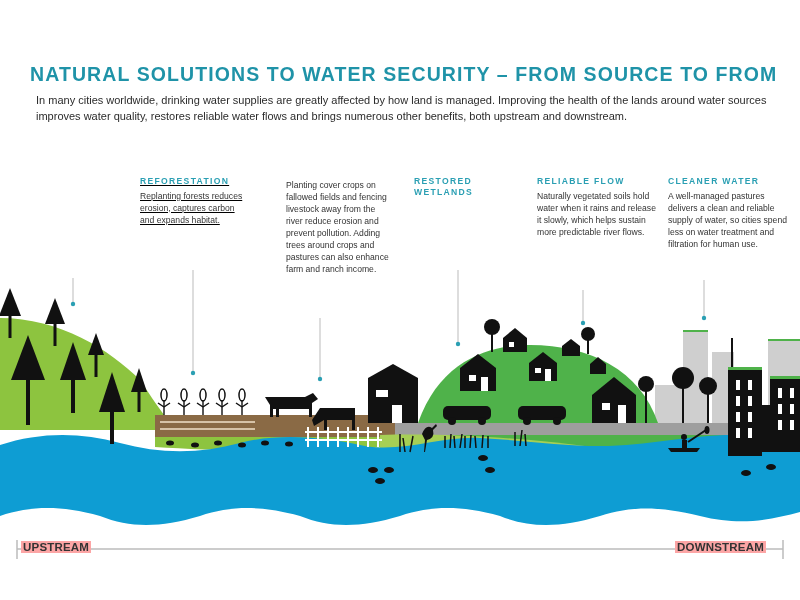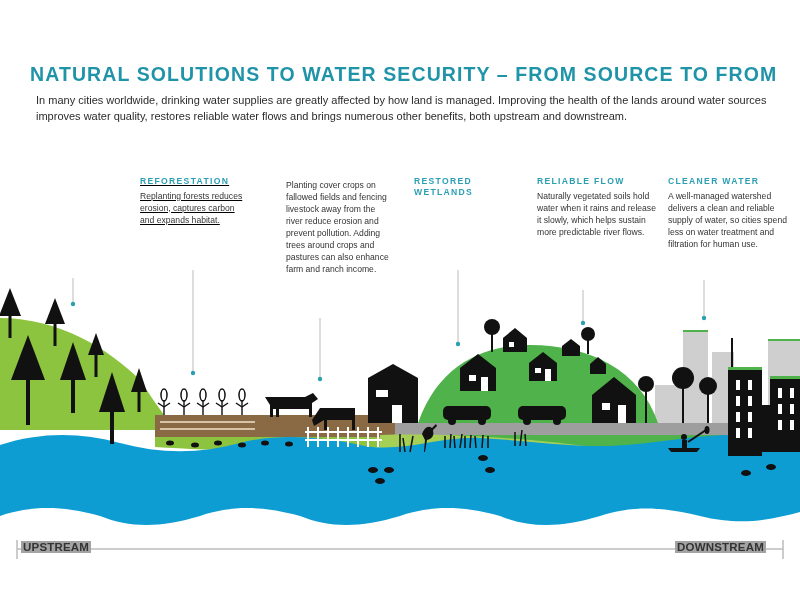--- a/index.html
+++ b/index.html
@@ -4,21 +4,21 @@
 <style>
   html,body{margin:0;padding:0;background:#fff;}
   body{width:800px;height:600px;position:relative;overflow:hidden;font-family:"Liberation Sans",sans-serif;}
   .title{position:absolute;left:30px;top:63px;font-size:19.5px;font-weight:700;letter-spacing:1.1px;color:#1f93a8;white-space:nowrap;}
   .intro{position:absolute;left:36px;top:93px;width:750px;font-size:11px;line-height:15.5px;color:#2b2b2b;}
   .col{position:absolute;top:176px;}
   .col h3{margin:0;font-size:8.6px;font-weight:700;letter-spacing:1.3px;color:#2a9fb3;line-height:10.5px;text-transform:uppercase;}
   .col p{margin:3px 0 0 0;font-size:8.6px;line-height:12px;color:#333;}
   .scene{position:absolute;left:0;top:270px;width:800px;height:290px;}
   .axis{position:absolute;left:0;top:535px;width:800px;height:30px;}
-  .axis .lab{position:absolute;top:6px;font-size:11.5px;font-weight:700;color:#333;background:#a3a3a3;padding:0 2px;letter-spacing:0.2px;}
+  .axis .lab{position:absolute;top:6px;font-size:11.5px;font-weight:700;color:#333;background:#fca5a5;padding:0 2px;letter-spacing:0.2px;}
 </style>
 </head>
 <body>
 
 <div class="title">NATURAL SOLUTIONS TO WATER SECURITY – FROM SOURCE TO FROM</div>
 <div class="intro">In many cities worldwide, drinking water supplies are greatly affected by how land is managed. Improving the health of the lands around water sources improves water quality, restores reliable water flows and brings numerous other benefits, both upstream and downstream.</div>
 
 <div class="col" style="left:30px;width:112px;">
 </div>
 <div class="col" style="left:140px;width:110px;text-decoration:underline;">
@@ -30,21 +30,21 @@
 </div>
 <div class="col" style="left:414px;width:110px;">
   <h3><span>RESTORED</span><br><span>WETLANDS</span></h3>
 </div>
 <div class="col" style="left:537px;width:122px;">
   <h3>RELIABLE FLOW</h3>
   <p>Naturally vegetated soils hold water when it rains and release it slowly, which helps sustain more predictable river flows.</p>
 </div>
 <div class="col" style="left:668px;width:125px;">
   <h3>CLEANER WATER</h3>
-  <p>A well-managed watershed delivers a clean and reliable supply of water, so cities spend less on water treatment and filtration for human use.</p>
+  <p>A well-managed pastures delivers a clean and reliable supply of water, so cities spend less on water treatment and filtration for human use.</p>
 </div>
 
 <svg class="scene" viewBox="0 270 800 290" width="800" height="290" xmlns="http://www.w3.org/2000/svg">
 
   <g stroke="#bbb" stroke-width="1">
     <line x1="73" y1="278" x2="73" y2="303"></line>
     <line x1="193" y1="235" x2="193" y2="372"></line>
     <line x1="320" y1="318" x2="320" y2="378"></line>
     <line x1="458" y1="250" x2="458" y2="343"></line>
     <line x1="583" y1="290" x2="583" y2="322"></line>

